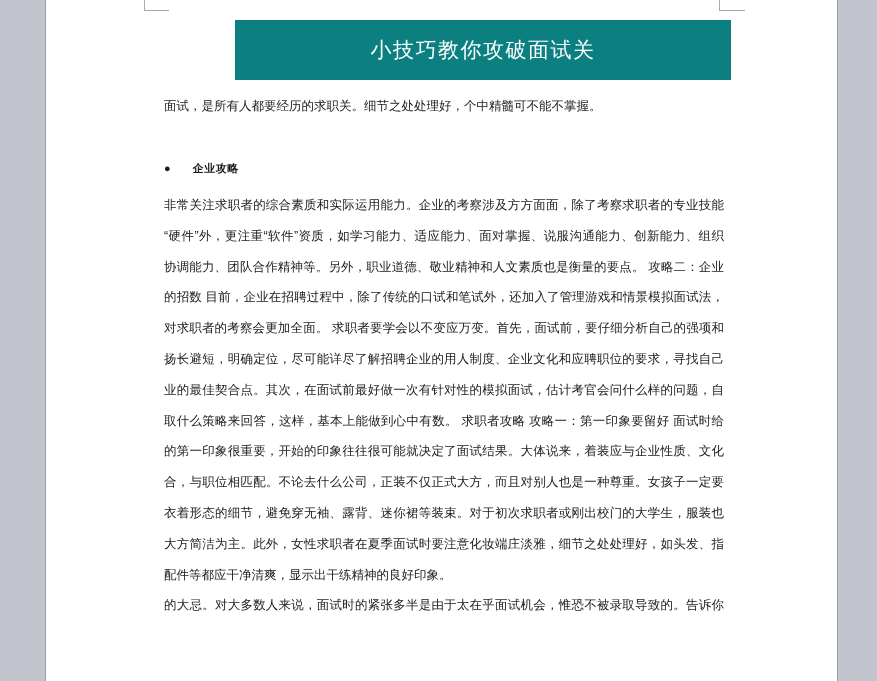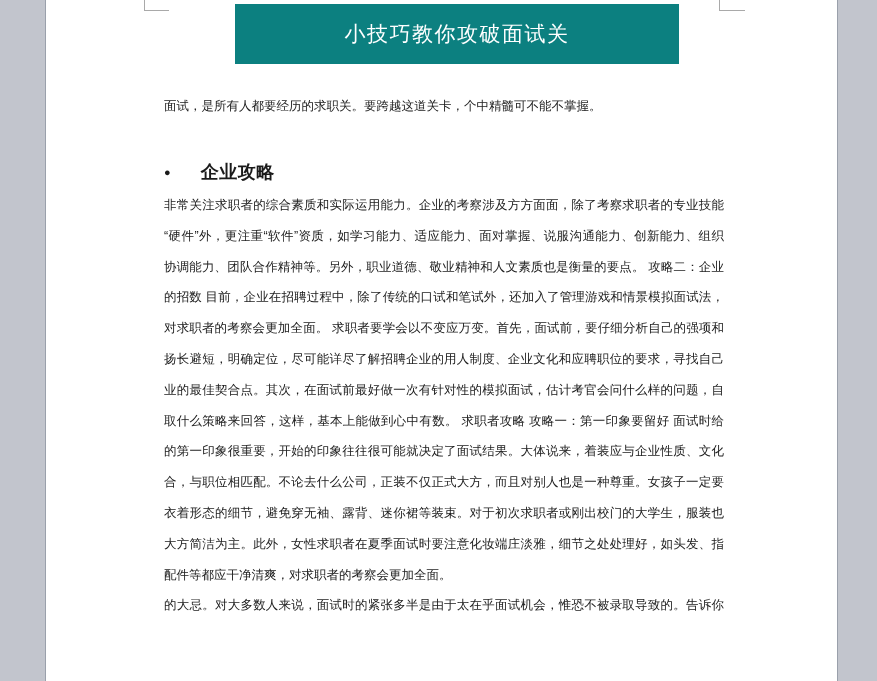--- a/index.html
+++ b/index.html
@@ -35,22 +35,22 @@
     top: 0;
     height: 10px;
     border-left: 1px solid #a9a9a9;
     border-bottom: 1px solid #a9a9a9;
   }
   .crop-mark.left  { left: 98px;  width: 24px; }  
   .crop-mark.right { left: 673px; width: 25px; }
   .title-banner {
     position: absolute;
     left: 189px;   
-    top: 4px;
-    width: 444px;
+    top: 20px;
+    width: 496px;
     height: 60px;
     background: #0c8080;
     display: flex;
     align-items: center;
     justify-content: center;
   }
   .title-banner .title-text {
     color: #ffffff;
     font-size: 21px;
     letter-spacing: 1.5px;
@@ -73,23 +73,23 @@
     top: 160px;
     display: flex;
     align-items: center;
     color: #1a1a1a;
   }
   .section-heading .bullet {
     font-size: 11px;
     line-height: 16px;
   }
   .section-heading .heading-label {
-    font-size: 18px;
+    font-size: 11px;
     font-weight: bold;
-    margin-left: 30px;
+    margin-left: 22px;
     letter-spacing: 0.5px;
   }
   .body-text {
     position: absolute;
     left: 118px;
     top: 190px;
     width: 560px;
     font-size: 12.5px;
     color: #212121;
   }
@@ -112,38 +112,38 @@
 
   <div class="page">
 
     <div class="crop-mark left"></div>
     <div class="crop-mark right"></div>
 
     <div class="title-banner">
       <span class="title-text">小技巧教你攻破面试关</span>
     </div>
 
-    <div class="intro-line">面试，是所有人都要经历的求职关。要跨越这道关卡，个中精髓可不能不掌握。</div>
+    <div class="intro-line">面试，是所有人都要经历的求职关。细节之处处理好，个中精髓可不能不掌握。</div>
 
     <div class="section-heading">
       <span class="bullet">●</span>
       <span class="heading-label">企业攻略</span>
     </div>
 
     <div class="body-text">
       <div class="body-line">非常关注求职者的综合素质和实际运用能力。企业的考察涉及方方面面，除了考察求职者的专业技能这些</div>
       <div class="body-line">“硬件”外，更注重“软件”资质，如学习能力、适应能力、面对掌握、说服沟通能力、创新能力、组织</div>
       <div class="body-line">协调能力、团队合作精神等。另外，职业道德、敬业精神和人文素质也是衡量的要点。 攻略二：企业爱用</div>
       <div class="body-line">的招数 目前，企业在招聘过程中，除了传统的口试和笔试外，还加入了管理游戏和情景模拟面试法，这样，</div>
       <div class="body-line">对求职者的考察会更加全面。 求职者要学会以不变应万变。首先，面试前，要仔细分析自己的强项和弱项，</div>
       <div class="body-line">扬长避短，明确定位，尽可能详尽了解招聘企业的用人制度、企业文化和应聘职位的要求，寻找自己与企</div>
       <div class="body-line">业的最佳契合点。其次，在面试前最好做一次有针对性的模拟面试，估计考官会问什么样的问题，自己采</div>
       <div class="body-line">取什么策略来回答，这样，基本上能做到心中有数。 求职者攻略 攻略一：第一印象要留好 面试时给考官</div>
       <div class="body-line">的第一印象很重要，开始的印象往往很可能就决定了面试结果。大体说来，着装应与企业性质、文化相吻</div>
       <div class="body-line">合，与职位相匹配。不论去什么公司，正装不仅正式大方，而且对别人也是一种尊重。女孩子一定要注重</div>
       <div class="body-line">衣着形态的细节，避免穿无袖、露背、迷你裙等装束。对于初次求职者或刚出校门的大学生，服装也要以</div>
       <div class="body-line">大方简洁为主。此外，女性求职者在夏季面试时要注意化妆端庄淡雅，细节之处处理好，如头发、指甲、</div>
-      <div class="body-line para-end">配件等都应干净清爽，对求职者的考察会更加全面。</div>
+      <div class="body-line para-end">配件等都应干净清爽，显示出干练精神的良好印象。</div>
       <div class="body-line">的大忌。对大多数人来说，面试时的紧张多半是由于太在乎面试机会，惟恐不被录取导致的。告诉你一个</div>
     </div>
 
   </div>
 </div>
 
 </body></html>

